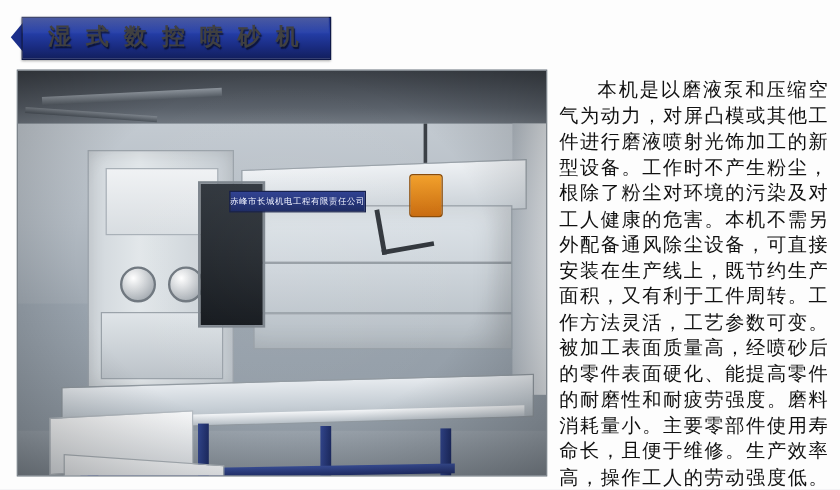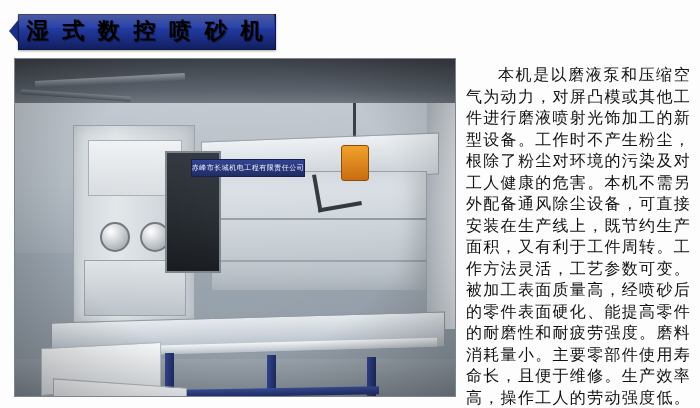--- a/index.html
+++ b/index.html
@@ -49,23 +49,23 @@
   }
   #title-text {
     position: absolute;
     left: 0;
     top: 0;
     width: 100%;
     height: 100%;
     display: flex;
     align-items: center;
     justify-content: center;
-    color: #000000;
+    color: #404040;
     font-family: "DejaVu Sans", sans-serif;
-    font-size: 22px;
+    font-size: 19px;
     font-weight: bold;
     letter-spacing: 3px;
     text-shadow: 1px 1px 1px rgba(0,0,0,0.6);
     white-space: nowrap;
   }
   
   #title-banner .wedge {
     position: absolute;
     left: -9px;
     top: 5px;

